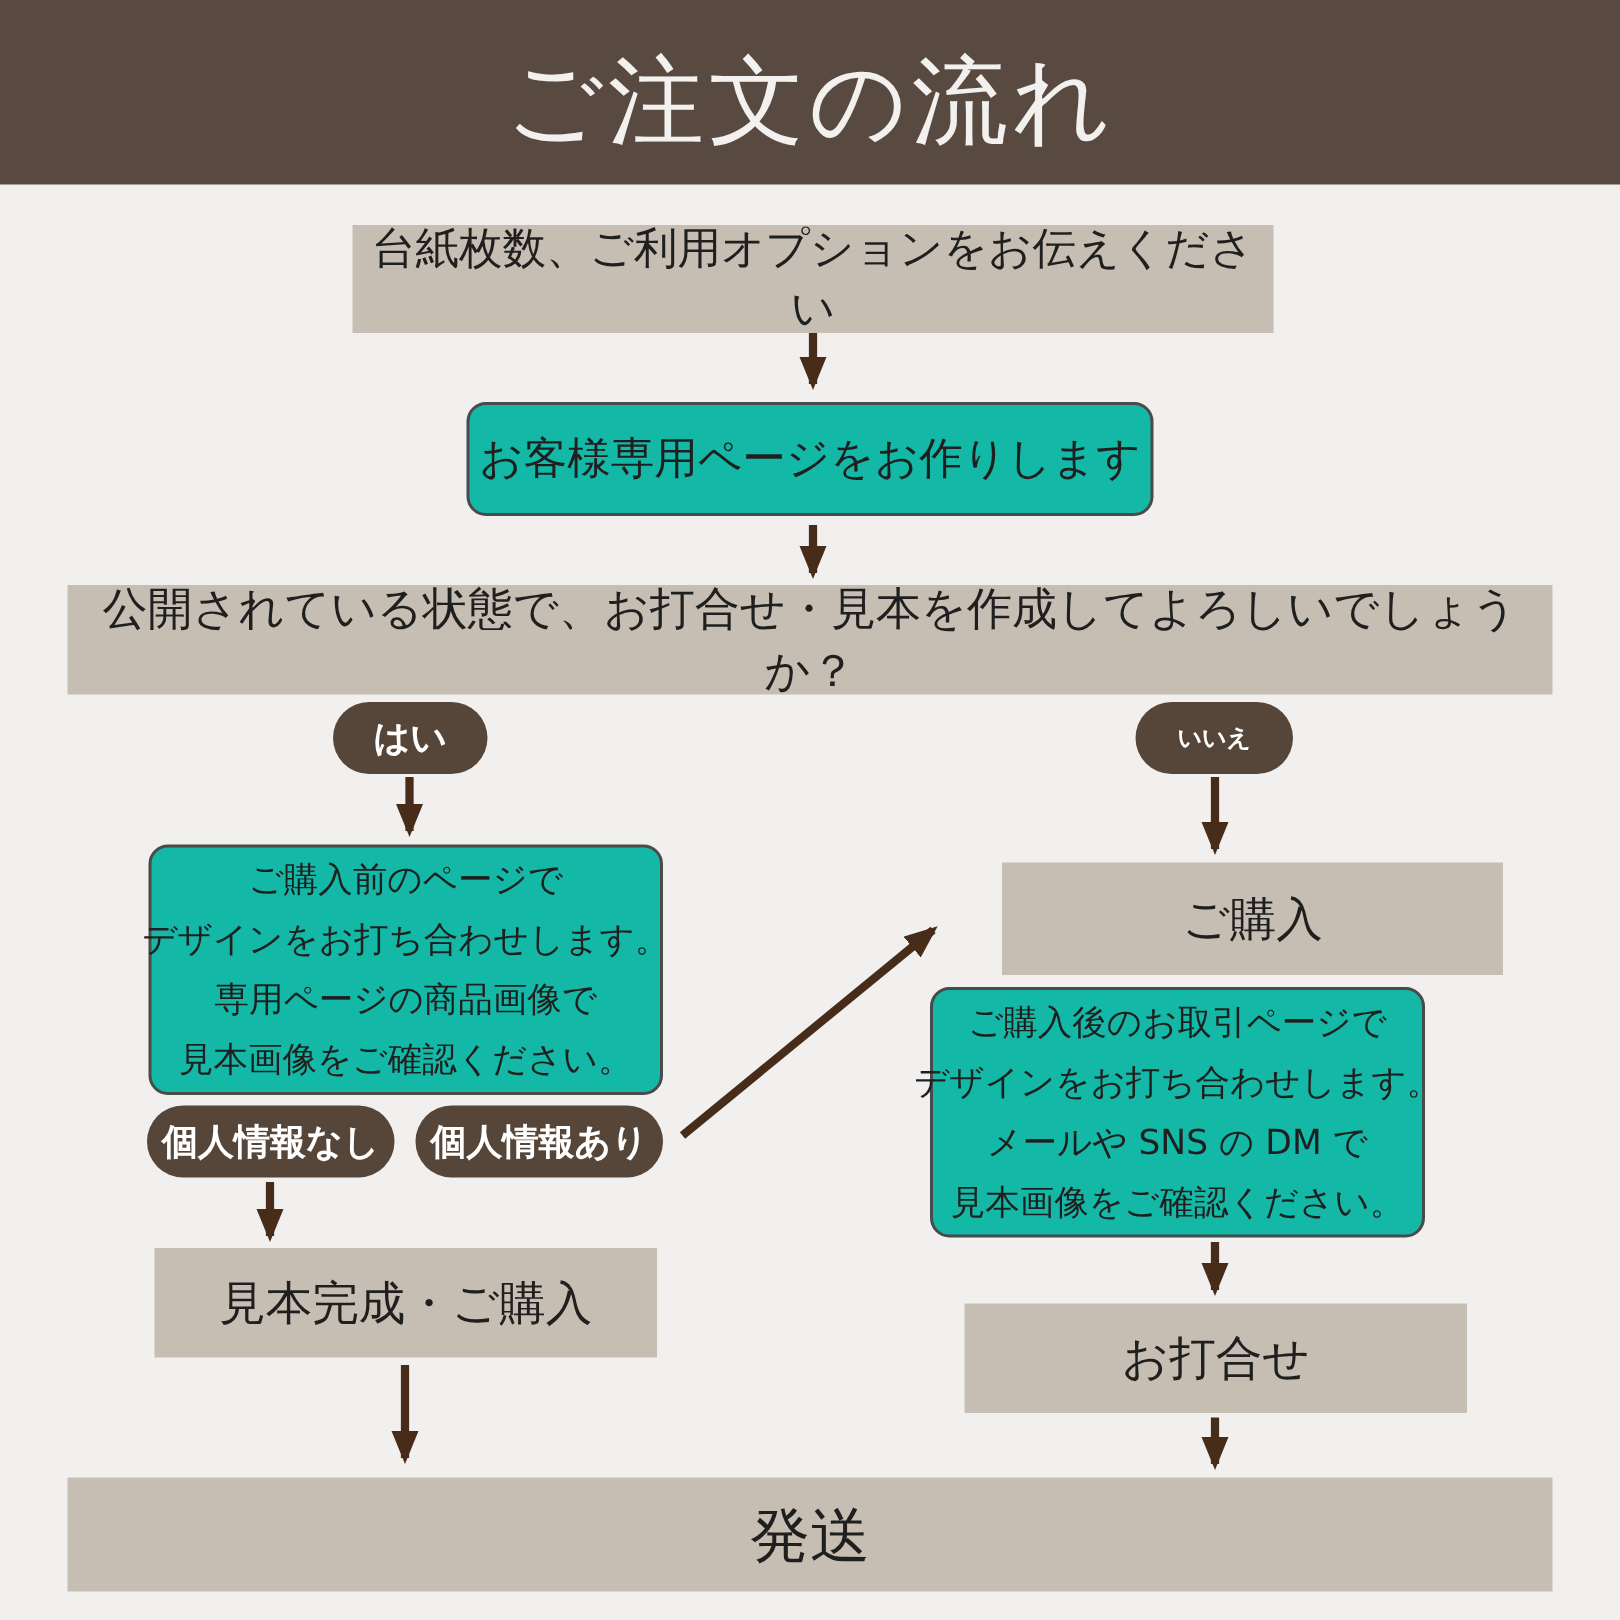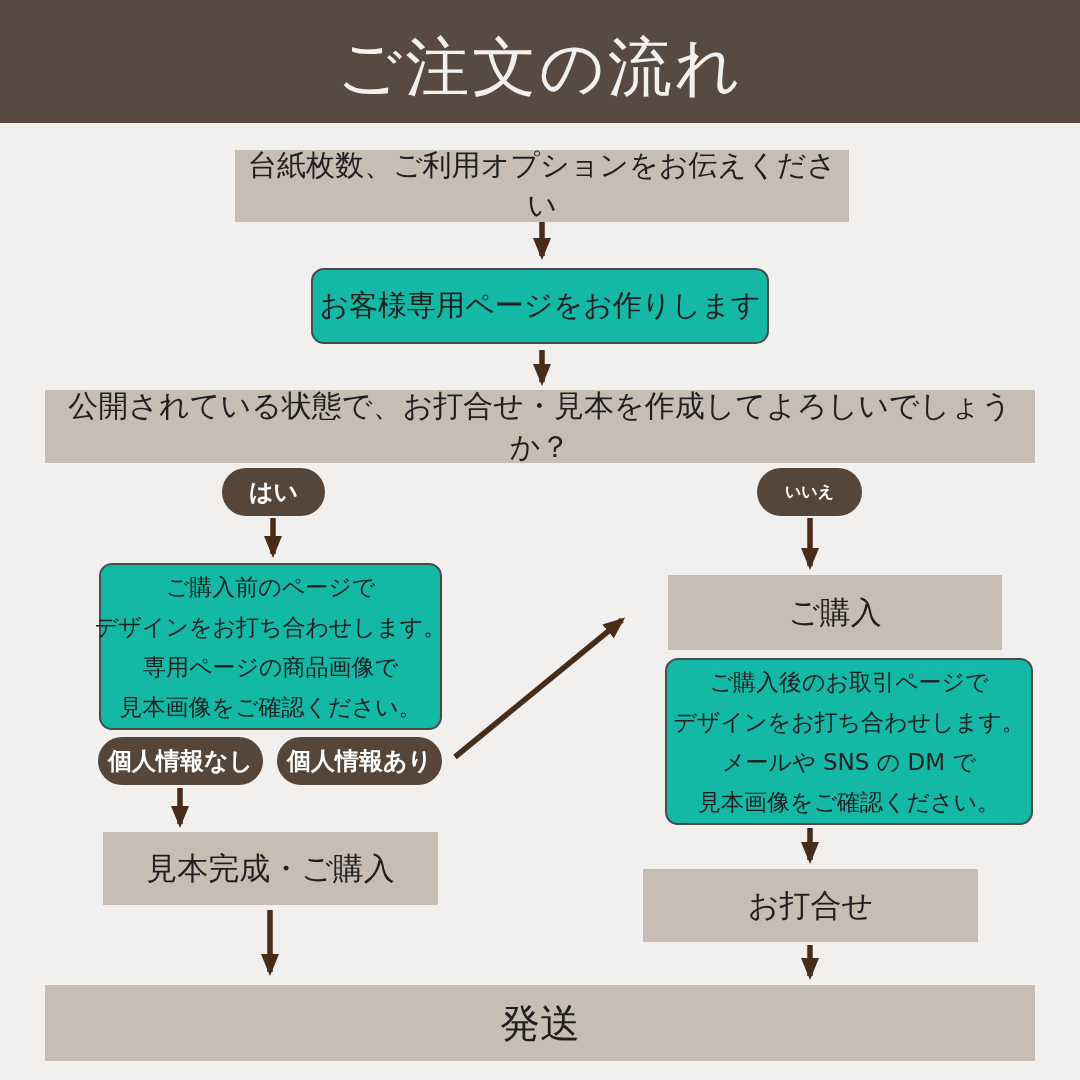--- a/index.html
+++ b/index.html
@@ -47,21 +47,21 @@
   .step1     { left: 235px; top: 150px; width: 614px; height: 72px; }
   .step2     { left: 311px; top: 268px; width: 458px; height: 76px; }
   .question  { left: 45px;  top: 390px; width: 990px; height: 73px; }
   .pill-yes  { left: 222px; top: 468px; width: 103px; height: 48px; font-size: 24px; }
   .pill-no   { left: 757px; top: 468px; width: 105px; height: 48px; font-size: 16px; }
   .left-info { left: 99px;  top: 563px; width: 343px; height: 167px; }
   .pill-nopersonal   { left: 98px;  top: 737px; width: 165px; height: 48px; font-size: 24px; }
   .pill-withpersonal { left: 277px; top: 737px; width: 165px; height: 48px; font-size: 24px; }
   .complete-left  { left: 103px; top: 832px; width: 335px; height: 73px; }
   .purchase       { left: 643px; top: 575px; width: 334px; height: 75px; margin-left: 25px; }
-  .right-info     { left: 665px; top: 658px; width: 368px; height: 167px; }
+  .right-info     { left: 620px; top: 658px; width: 330px; height: 167px; }
   .complete-right { left: 643px; top: 869px; width: 335px; height: 73px; }
   .final          { left: 45px;  top: 985px; width: 990px; height: 76px; }
 </style>
 </head>
 <body>
 
 <div class="header">
   <div class="title">ご注文の流れ</div>
 </div>
 

